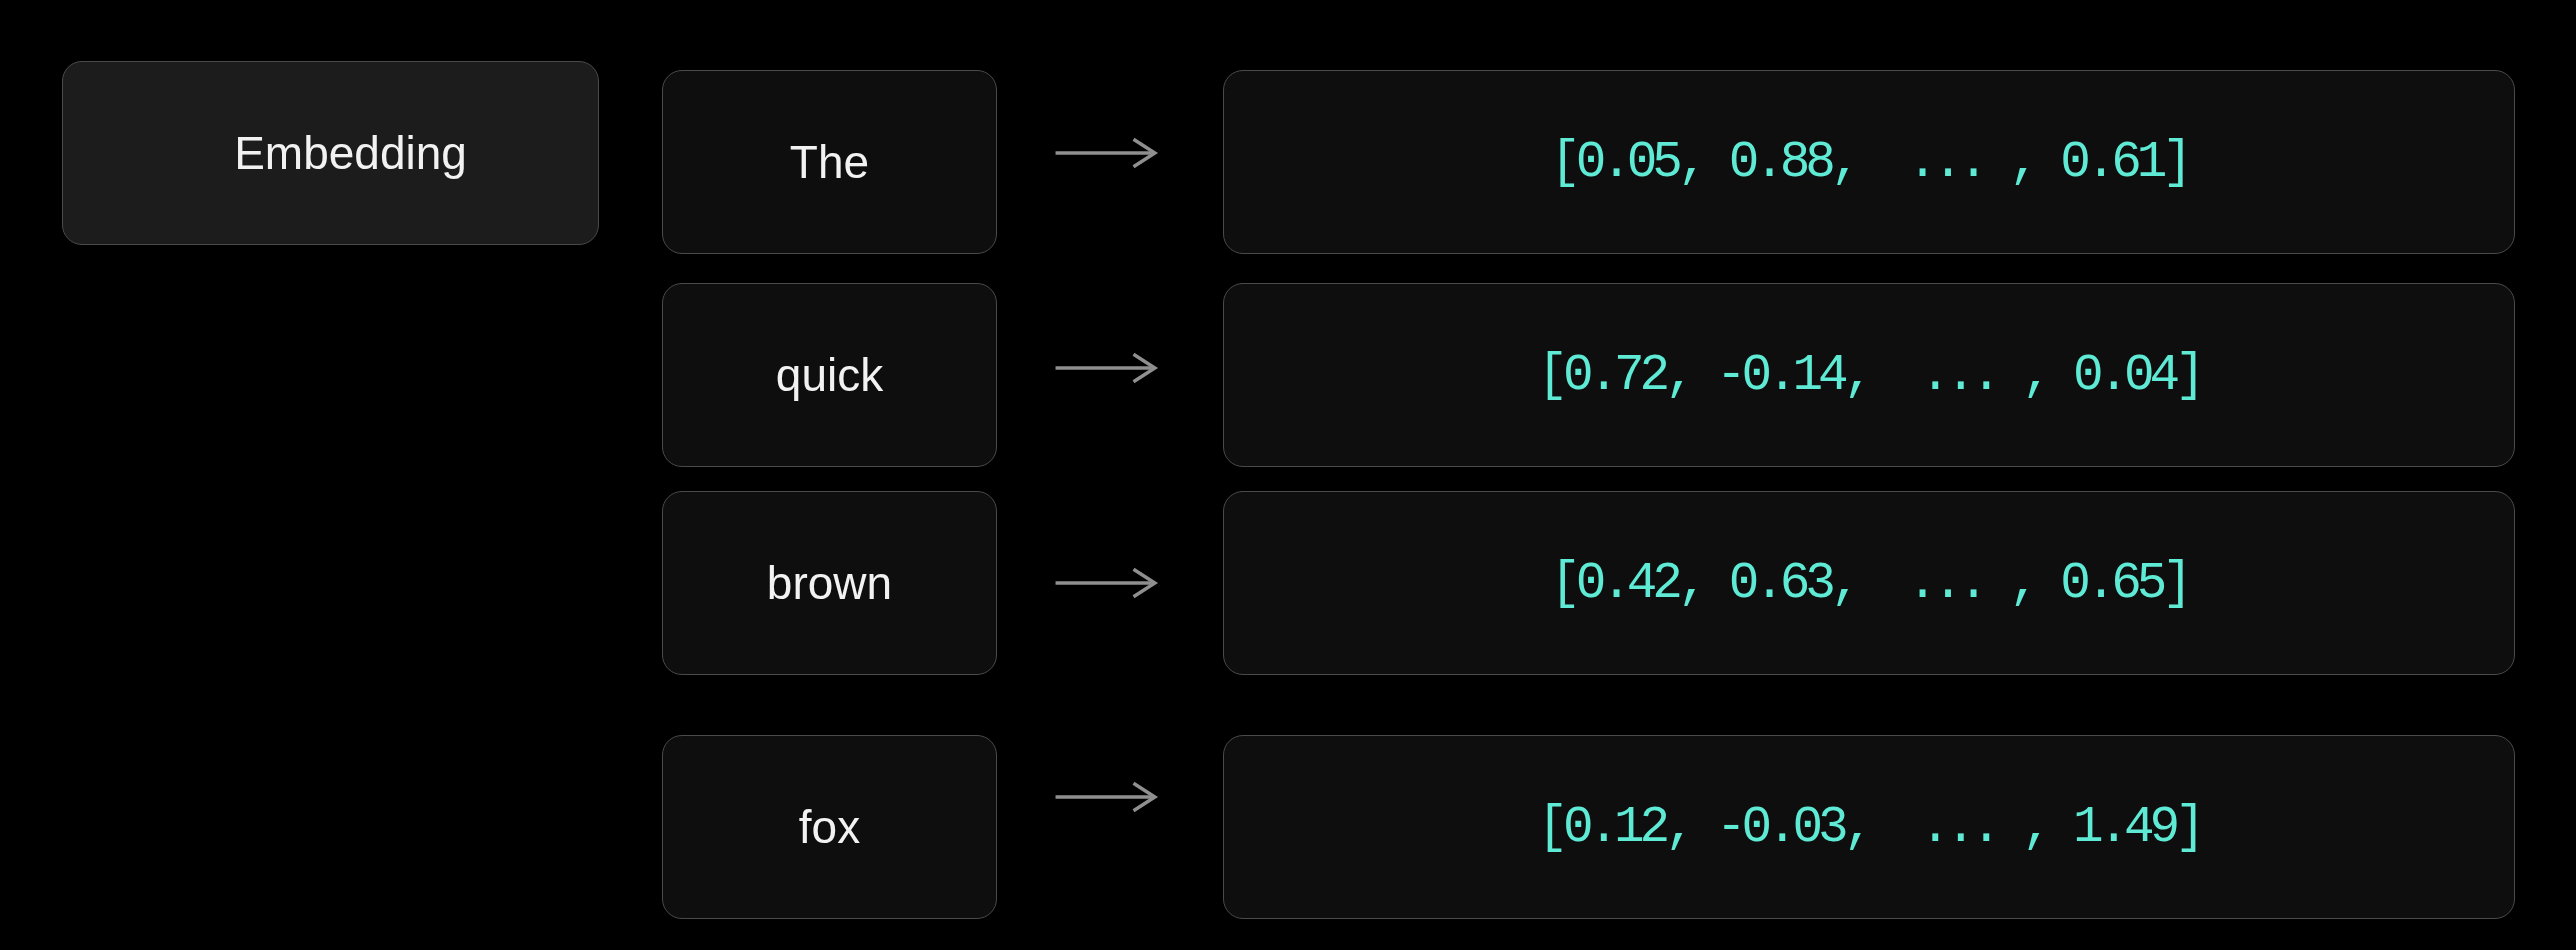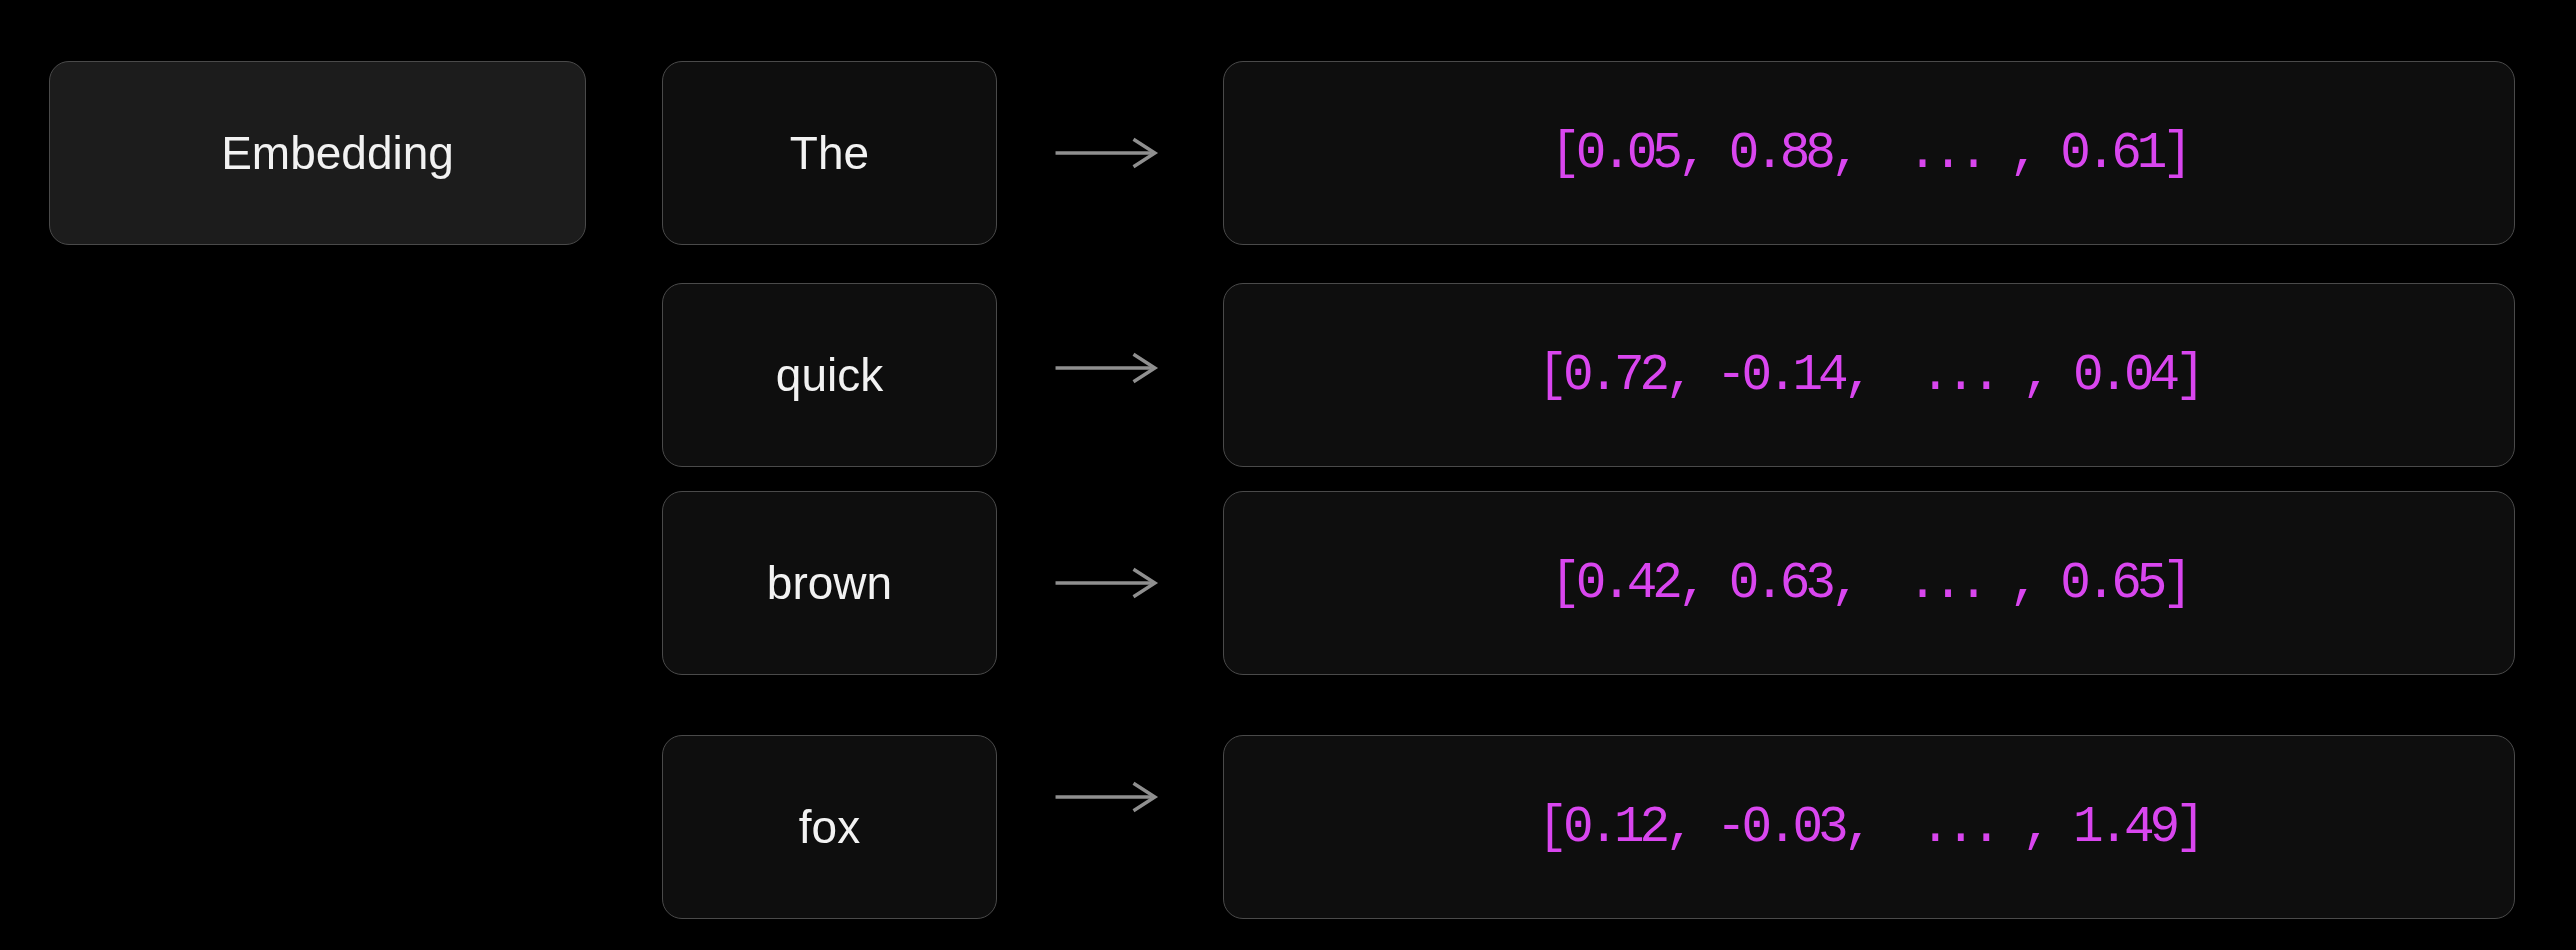--- a/index.html
+++ b/index.html
@@ -19,21 +19,21 @@
     position: absolute;
     box-sizing: border-box;
     border: 1.5px solid #4a4a4a;
     border-radius: 20px;
     display: flex;
     align-items: center;
     justify-content: center;
     color: #f2f2f2;
   }
   .stage-box {
-    left: 49px;
+    left: 62px;
     top: 61px;
     width: 537px;
     height: 184px;
     background: #1c1c1c;
     font-size: 46px;
     padding-left: 40px;
   }
   .token-box {
     left: 662px;
     width: 335px;
@@ -45,23 +45,23 @@
     left: 1223px;
     width: 1292px;
     height: 184px;
     background: #0e0e0e;
   }
   .vector-text {
     font-family: "Liberation Mono", monospace;
     font-size: 51px;
     letter-spacing: -0.1em;
     white-space: pre;
-    color: #d946ef;
+    color: #5eead4;
   }
-  .row-0 { top: 61px; }
+  .row-0 { top: 70px; }
   .row-1 { top: 283px; }
   .row-2 { top: 491px; text-align: center; }
   .row-3 { top: 735px; }
   .arrow {
     position: absolute;
     left: 1054px;
     width: 107px;
     height: 46px;
   }
   .arrow-0 { top: 130px; }

